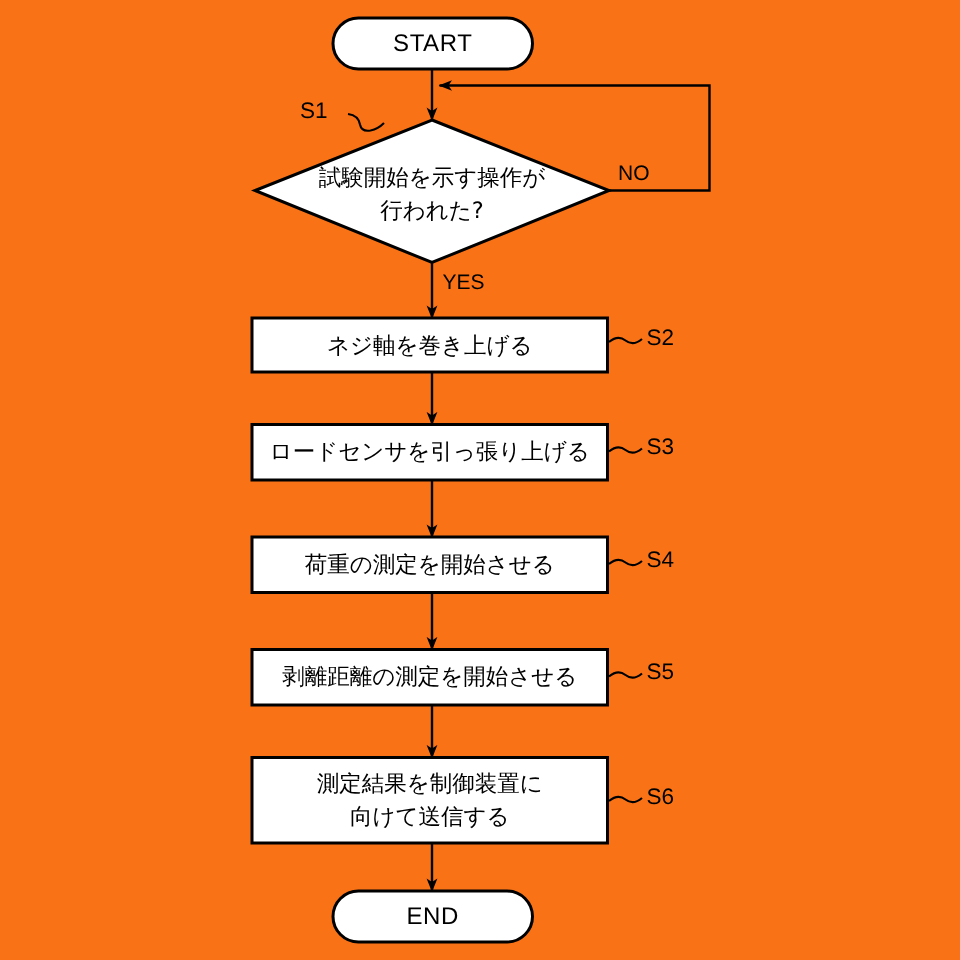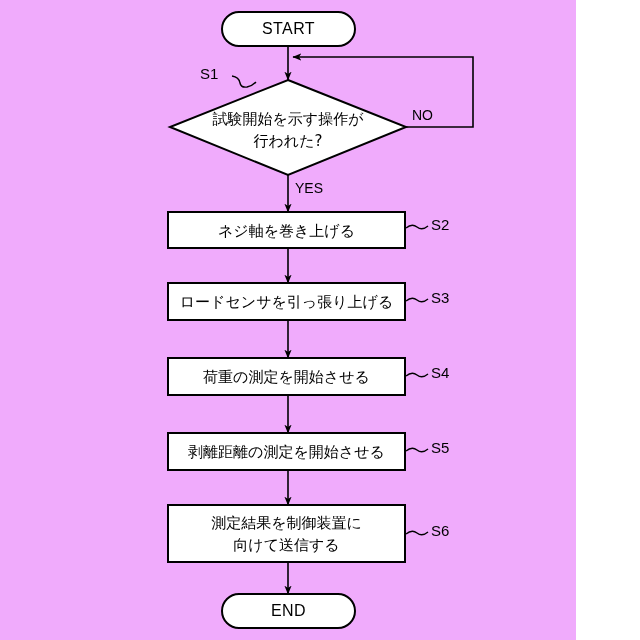--- a/index.html
+++ b/index.html
@@ -9,23 +9,23 @@
     background: #ffffff;
   }
   body {
     width: 640px;
     height: 640px;
     font-family: "Liberation Sans", sans-serif;
     overflow: hidden;
   }
   #flow-root {
     position: relative;
-    width: 576px;
+    width: 640px;
     height: 640px;
-    background: #f0abfc;
+    background: #f97316;
   }
   #flow-svg {
     position: absolute;
     top: 0;
     left: 0;
     width: 640px;
     height: 640px;
   }
   .shape-stroke {
     fill: #ffffff;

